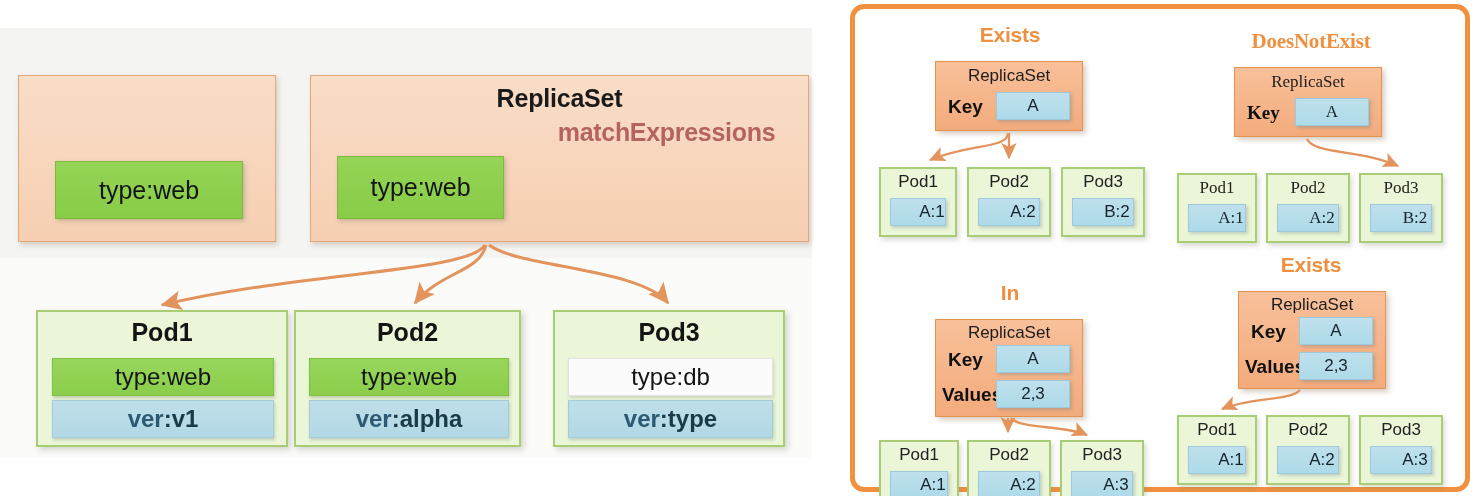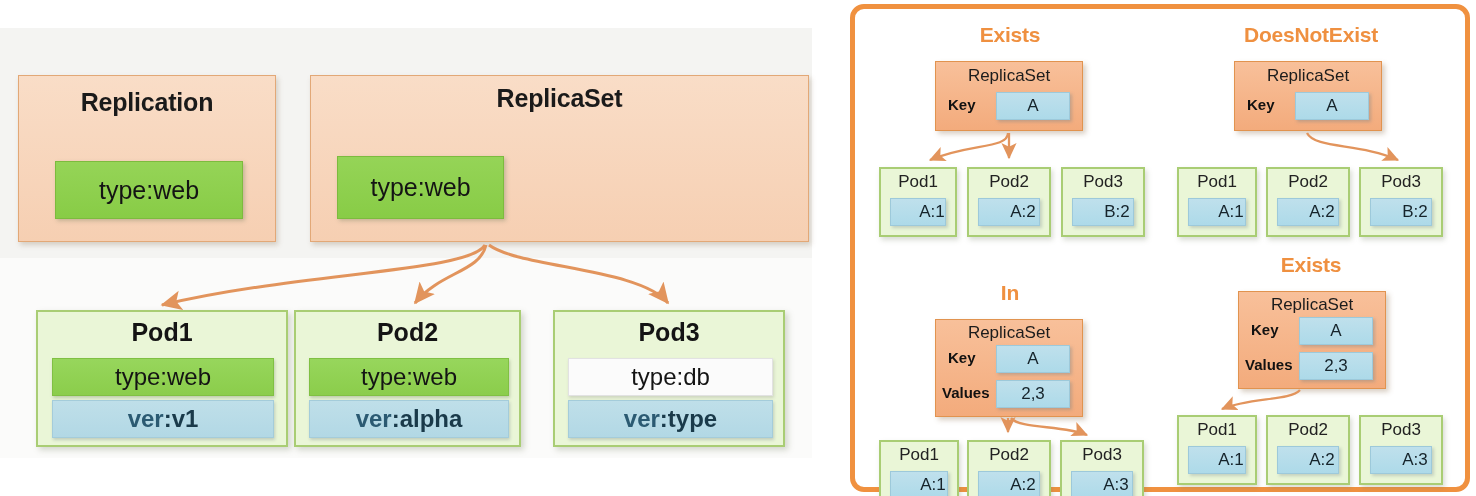--- a/index.html
+++ b/index.html
@@ -138,21 +138,21 @@
     box-sizing: border-box;
   }
   .rs-label {
     text-align: center;
     font-size: 17px;
     color: #1c1c1c;
   }
   .rs-field-label {
     position: absolute;
     font-weight: bold;
-    font-size: 15px;
+    font-size: 19px;
     color: #111;
   }
   .rs-field-val {
     position: absolute;
     background: linear-gradient(180deg, #bfe0ec 0%, #addae9 100%);
     border: 1px solid #9dc9da;
     box-shadow: 2px 2px 3px rgba(110,125,135,0.35);
     display: flex; align-items:center; justify-content:center;
     font-size: 17px; color:#16242b;
     box-sizing: border-box;
@@ -185,26 +185,26 @@
   .quad-arrows { position:absolute; left:0; top:0; width:100%; height:100%; }
 </style>
 </head>
 <body>
 
 <div id="left-panel">
   <div id="left-bg"></div>
   <div id="left-bg-lower"></div>
 
   <div class="orange-card" style="left:18px; top:75px; width:258px; height:167px;">
-    <div class="card-title" style="margin-top:12px;">Replication</div>
     <div class="green-chip" style="position:absolute; left:36px; top:85px; width:188px; height:58px;">type:web</div>
   </div>
 
   <div class="orange-card" style="left:310px; top:75px; width:499px; height:167px;">
     <div class="card-title" style="margin-top:8px;">ReplicaSet</div>
+    <div class="sub-title" style="position:absolute; left:218px; top:42px; width:275px;">matchExpressions</div>
 
     <div class="green-chip" style="position:absolute; left:26px; top:80px; width:167px; height:63px;">type:web</div>
 
   </div>
 
   <svg id="left-arrows" viewBox="0 0 812 496">
     <defs>
       <marker id="ah" markerWidth="9" markerHeight="9" refX="6.5" refY="3.3" orient="auto">
         <path d="M0,0 L7,3.3 L0,6.6 L1.6,3.3 z" fill="#e2945c"></path>
       </marker>
@@ -267,21 +267,21 @@
     <div class="mini-pod" style="left:108px; top:152px; width:84px; height:70px;">
       <div class="mini-pod-name">Pod2</div>
       <div class="mini-pod-val">A:2</div>
     </div>
     <div class="mini-pod" style="left:202px; top:152px; width:84px; height:70px;">
       <div class="mini-pod-name">Pod3</div>
       <div class="mini-pod-val">B:2</div>
     </div>
   </div>
 
-  <div class="quad" style="left:305px; top:6px; width:302px; height:236px;">
+  <div class="quad" style="left:305px; top:12px; width:302px; height:236px;font-family:Liberation Serif, serif;">
     <div class="quad-title" style="top:8px;">DoesNotExist</div>
     <div class="rs-box" style="left:74px; top:46px; width:148px; height:70px;">
       <div class="rs-label" style="margin-top:4px;">ReplicaSet</div>
       <div class="rs-field-label" style="left:12px; top:34px;">Key</div>
       <div class="rs-field-val" style="left:60px; top:30px; width:74px; height:28px;">A</div>
     </div>
     <svg class="quad-arrows" viewBox="0 0 302 236">
       <defs>
           <marker id="ah2" markerWidth="9" markerHeight="9" refX="6.5" refY="3.3" orient="auto">
             <path d="M0,0 L7,3.3 L0,6.6 L1.6,3.3 z" fill="#e2945c"></path>

